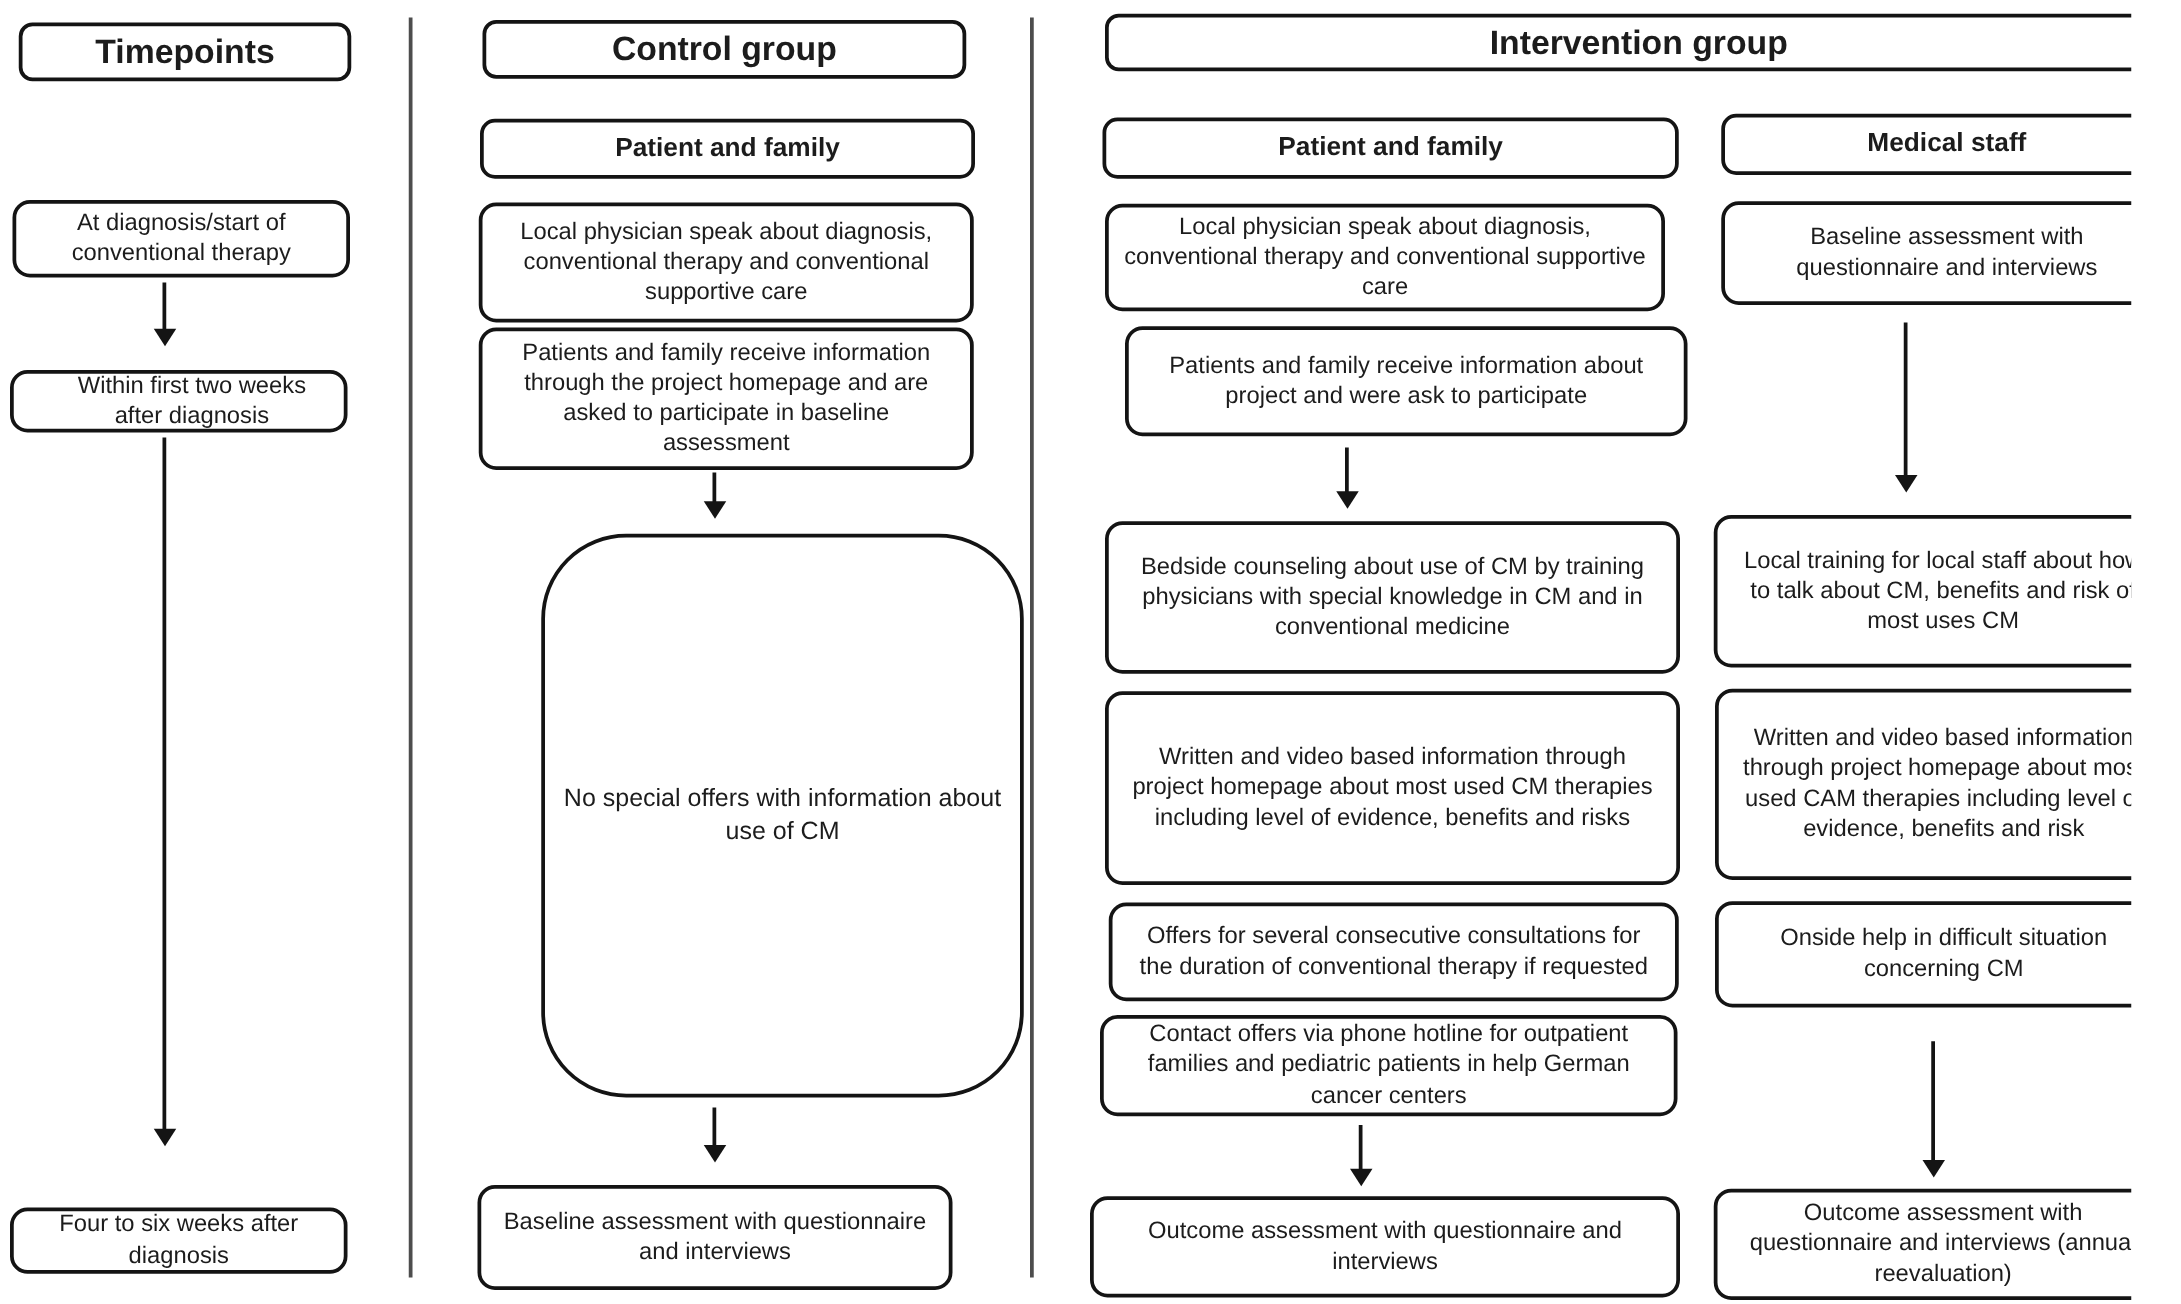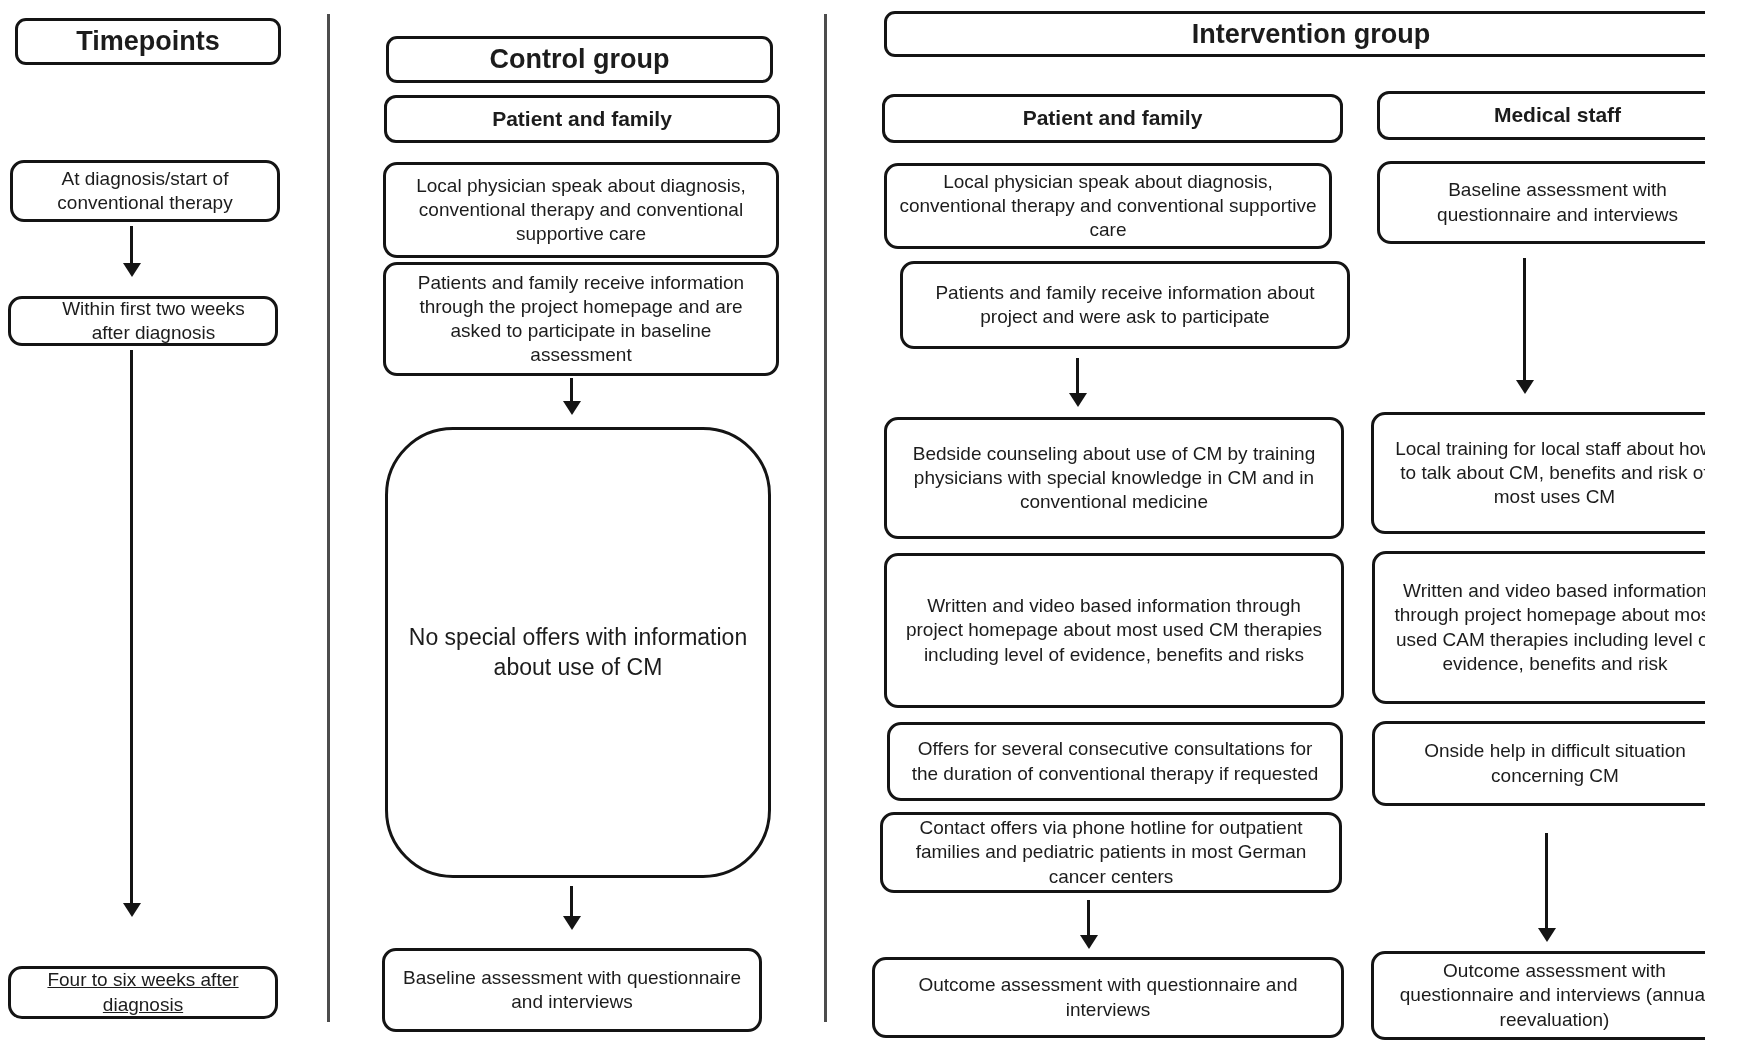--- a/index.html
+++ b/index.html
@@ -24,21 +24,21 @@
     border-radius:14px;
     background:var(--bg);
     display:flex;align-items:center;justify-content:center;
     text-align:center;
     padding:4px 12px;
     font-size:19px;
     line-height:1.27;
   }
   .hdr{font-weight:700;font-size:27px;border-radius:11px;padding:2px 10px;}
   .sub{font-weight:700;font-size:21px;border-radius:12px;}
-  .bigbox{border-radius:68px;font-size:23px;}
+  .bigbox{border-radius:68px;font-size:20px;margin-left:48px;}
   .vline{position:absolute;width:3px;background:var(--divider);}
   .arrow{position:absolute;width:3px;background:var(--border);}
   .arrow::after{
     content:"";position:absolute;left:50%;bottom:-13px;
     transform:translateX(-50%);
     width:0;height:0;
     border-left:9px solid transparent;
     border-right:9px solid transparent;
     border-top:14px solid var(--border);
   }
@@ -51,25 +51,25 @@
   <div class="box hdr" style="left:15px;top:18px;width:266px;height:47px;">Timepoints</div>
 
   <div class="box" style="left:10px;top:160px;width:270px;height:62px;">At diagnosis/start of conventional therapy</div>
 
   <div class="arrow" style="left:130px;top:226px;height:38px;"></div>
 
   <div class="box" style="left:8px;top:296px;width:270px;height:50px;padding-left:33px;">Within first two weeks after diagnosis</div>
 
   <div class="arrow" style="left:130px;top:350px;height:554px;"></div>
 
-  <div class="box" style="left:8px;top:966px;width:270px;height:53px;text-decoration:underline;">Four to six weeks after diagnosis</div>
+  <div class="box" style="left:8px;top:966px;width:270px;height:53px;">Four to six weeks after diagnosis</div>
 
   <div class="vline" style="left:327px;top:14px;height:1008px;"></div>
 
-  <div class="box hdr" style="left:386px;top:16px;width:387px;height:47px;margin-top:20px;">Control group</div>
+  <div class="box hdr" style="left:386px;top:16px;width:387px;height:47px;">Control group</div>
 
   <div class="box sub" style="left:384px;top:95px;width:396px;height:48px;">Patient and family</div>
 
   <div class="box" style="left:383px;top:162px;width:396px;height:96px;">Local physician speak about diagnosis, conventional therapy and conventional supportive care</div>
 
   <div class="box" style="left:383px;top:262px;width:396px;height:114px;">Patients and family receive information through the project homepage and are asked to participate in baseline assessment</div>
 
   <div class="arrow" style="left:570px;top:378px;height:24px;"></div>
 
   <div class="box bigbox" style="left:385px;top:427px;width:386px;height:451px;">No special offers with information about use of CM</div>
@@ -89,21 +89,21 @@
   <div class="box" style="left:884px;top:261px;width:450px;height:88px;margin-left:16px;">Patients and family receive information about project and were ask to participate</div>
 
   <div class="arrow" style="left:1076px;top:358px;height:36px;"></div>
 
   <div class="box" style="left:884px;top:417px;width:460px;height:122px;">Bedside counseling about use of CM by training physicians with special knowledge in CM and in conventional medicine</div>
 
   <div class="box" style="left:884px;top:553px;width:460px;height:155px;">Written and video based information through project homepage about most used CM therapies including level of evidence, benefits and risks</div>
 
   <div class="box" style="left:887px;top:722px;width:456px;height:79px;">Offers for several consecutive consultations for the duration of conventional therapy if requested</div>
 
-  <div class="box" style="left:880px;top:812px;width:462px;height:81px;">Contact offers via phone hotline for outpatient families and pediatric patients in most German cancer centers</div>
+  <div class="box" style="left:880px;top:812px;width:462px;height:81px;">Contact offers via phone hotline for outpatient families and pediatric patients in help German cancer centers</div>
 
   <div class="arrow" style="left:1087px;top:900px;height:36px;"></div>
 
   <div class="box" style="left:872px;top:957px;width:472px;height:81px;">Outcome assessment with questionnaire and interviews</div>
 
   <div class="box sub" style="left:1377px;top:91px;width:361px;height:49px;">Medical staff</div>
 
   <div class="box" style="left:1377px;top:161px;width:361px;height:83px;">Baseline assessment with questionnaire and interviews</div>
 
   <div class="arrow" style="left:1523px;top:258px;height:123px;"></div>

